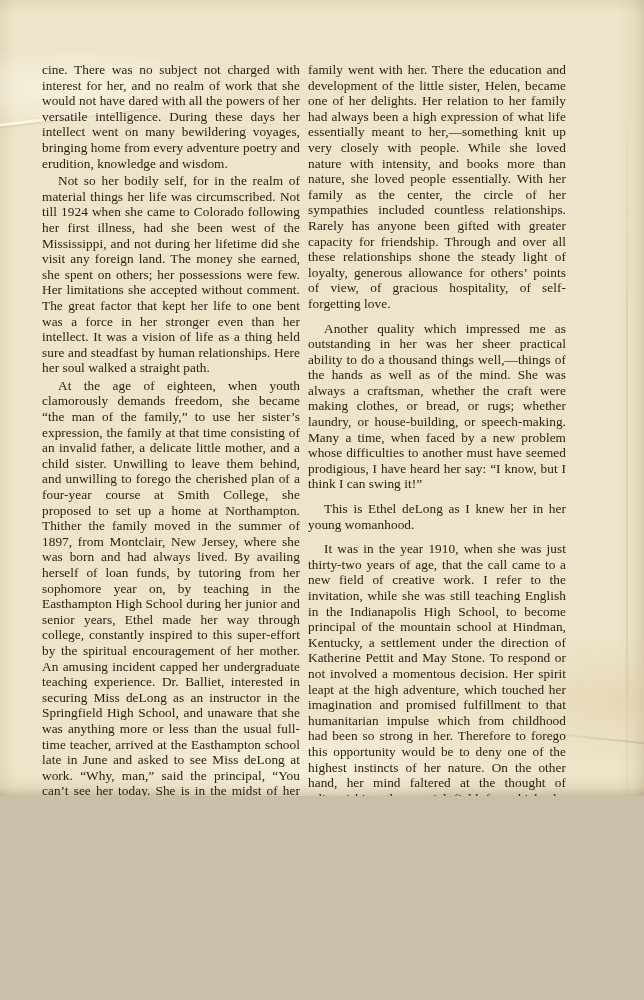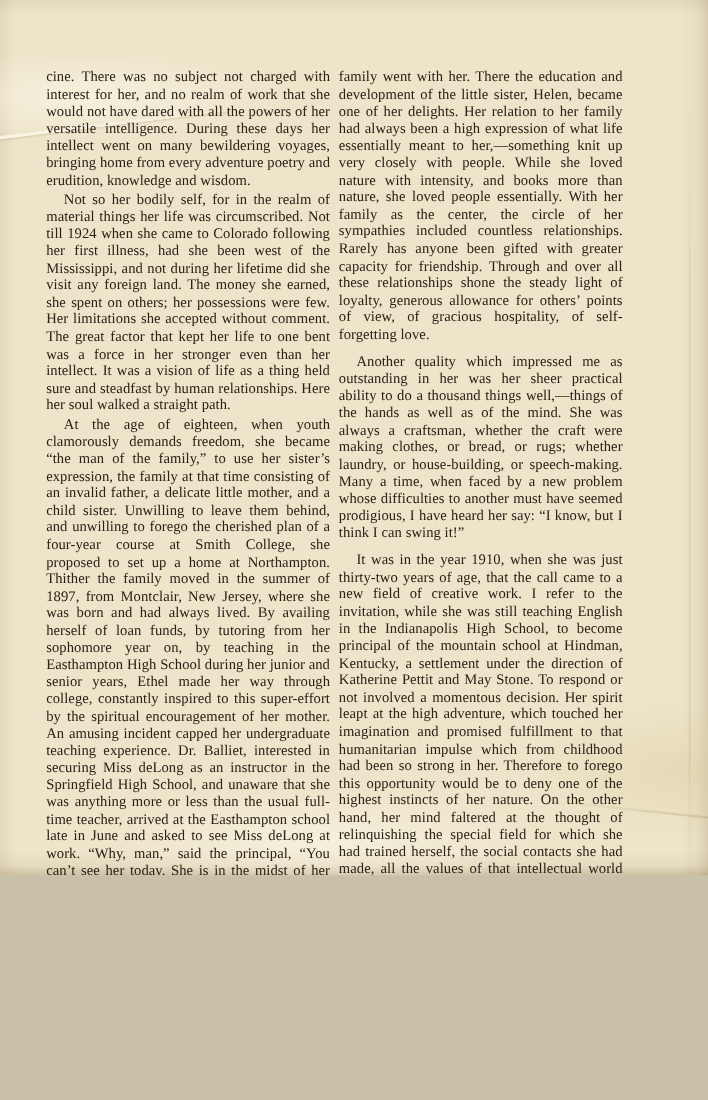--- a/index.html
+++ b/index.html
@@ -104,17 +104,18 @@
 
   <div class="column column-left">
     <p class="cont">cine. There was no subject not charged with interest for her, and no realm of work that she would not have dared with all the powers of her versatile intelligence. During these days her intellect went on many bewildering voyages, bringing home from every adventure poetry and erudition, knowledge and wisdom.</p>
     <p>Not so her bodily self, for in the realm of material things her life was circumscribed. Not till 1924 when she came to Colorado following her first illness, had she been west of the Mississippi, and not during her lifetime did she visit any foreign land. The money she earned, she spent on others; her possessions were few. Her limitations she accepted without comment. The great factor that kept her life to one bent was a force in her stronger even than her intellect. It was a vision of life as a thing held sure and steadfast by human relationships. Here her soul walked a straight path.</p>
     <p>At the age of eighteen, when youth clamorously demands freedom, she became “the man of the family,” to use her sister’s expression, the family at that time consisting of an invalid father, a delicate little mother, and a child sister. Unwilling to leave them behind, and unwilling to forego the cherished plan of a four-year course at Smith College, she proposed to set up a home at Northampton. Thither the family moved in the summer of 1897, from Montclair, New Jersey, where she was born and had always lived. By availing herself of loan funds, by tutoring from her sophomore year on, by teaching in the Easthampton High School during her junior and senior years, Ethel made her way through college, constantly inspired to this super-effort by the spiritual encouragement of her mother. An amusing incident capped her undergraduate teaching experience. Dr. Balliet, interested in securing Miss deLong as an instructor in the Springfield High School, and unaware that she was anything more or less than the usual full-time teacher, arrived at the Easthampton school late in June and asked to see Miss deLong at work. “Why, man,” said the principal, “You can’t see her today. She is in the midst of her graduating exercises at Smith College.” The next day Dr. Balliet summoned her to Springfield for the interview which gave her the position.</p>
   </div>
 
   <div class="column column-right">
     <p class="cont">family went with her. There the education and development of the little sister, Helen, became one of her delights. Her relation to her family had always been a high expression of what life essentially meant to her,—something knit up very closely with people. While she loved nature with intensity, and books more than nature, she loved people essentially. With her family as the center, the circle of her sympathies included countless relationships. Rarely has anyone been gifted with greater capacity for friendship. Through and over all these relationships shone the steady light of loyalty, generous allowance for others’ points of view, of gracious hospitality, of self-forgetting love.</p>
     <p>Another quality which impressed me as outstanding in her was her sheer practical ability to do a thousand things well,—things of the hands as well as of the mind. She was always a craftsman, whether the craft were making clothes, or bread, or rugs; whether laundry, or house-building, or speech-making. Many a time, when faced by a new problem whose difficulties to another must have seemed prodigious, I have heard her say: “I know, but I think I can swing it!”</p>
+    <p>This is Ethel deLong as I knew her in her young womanhood.</p>
     <p>It was in the year 1910, when she was just thirty-two years of age, that the call came to a new field of creative work. I refer to the invitation, while she was still teaching English in the Indianapolis High School, to become principal of the mountain school at Hindman, Kentucky, a settlement under the direction of Katherine Pettit and May Stone. To respond or not involved a momentous decision. Her spirit leapt at the high adventure, which touched her imagination and promised fulfillment to that humanitarian impulse which from childhood had been so strong in her. Therefore to forego this opportunity would be to deny one of the highest instincts of her nature. On the other hand, her mind faltered at the thought of relinquishing the special field for which she had trained herself, the social contacts she had made, all the values of that intellectual world into which her profession had taken her. Whatever the balance of values whereby she reached her decision, she never regretted it. Nor did her friends, ultimately; for even those who at the time were least reconciled now admit the</p>
   </div>
 
   <div class="page-number">[3]</div>
 </div>
 
 </body></html>

